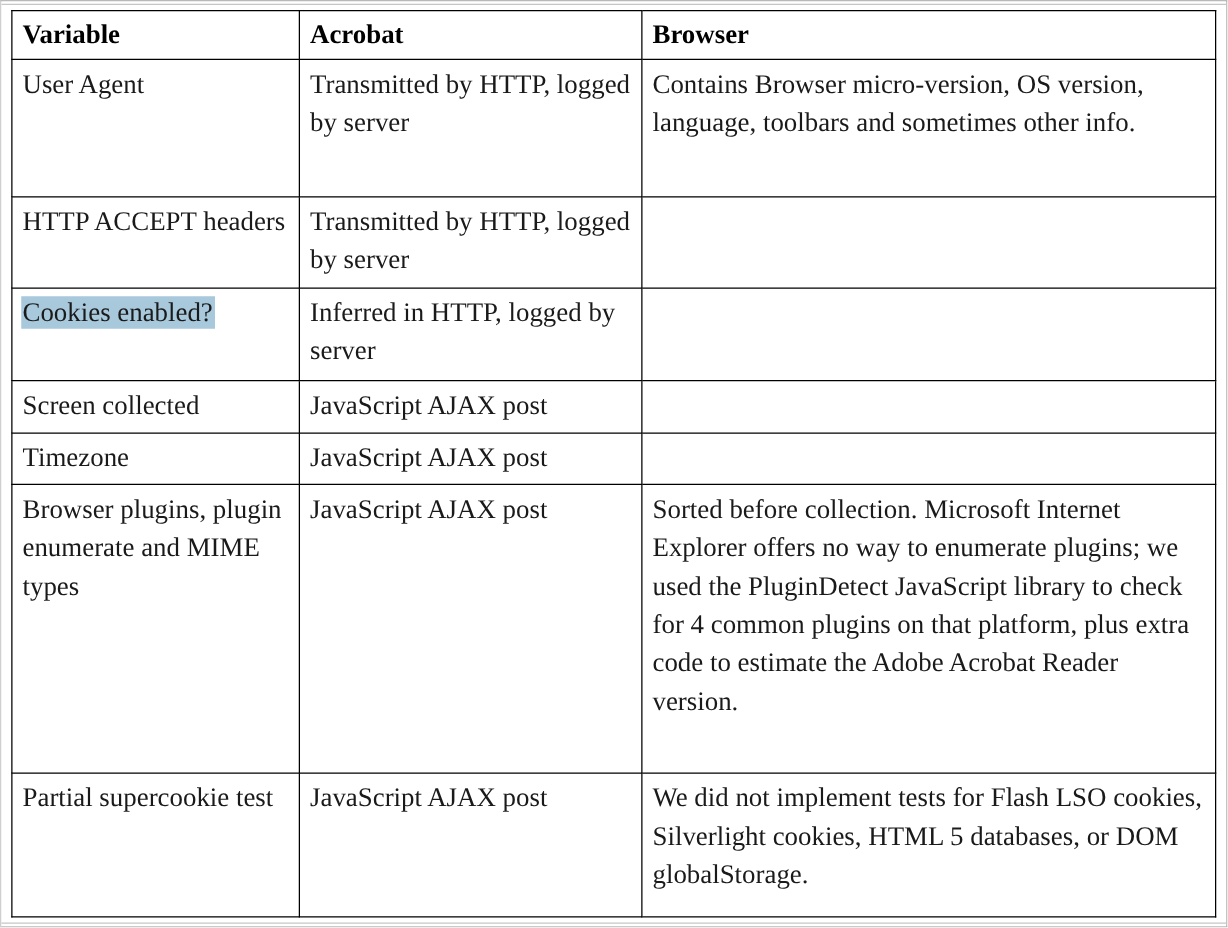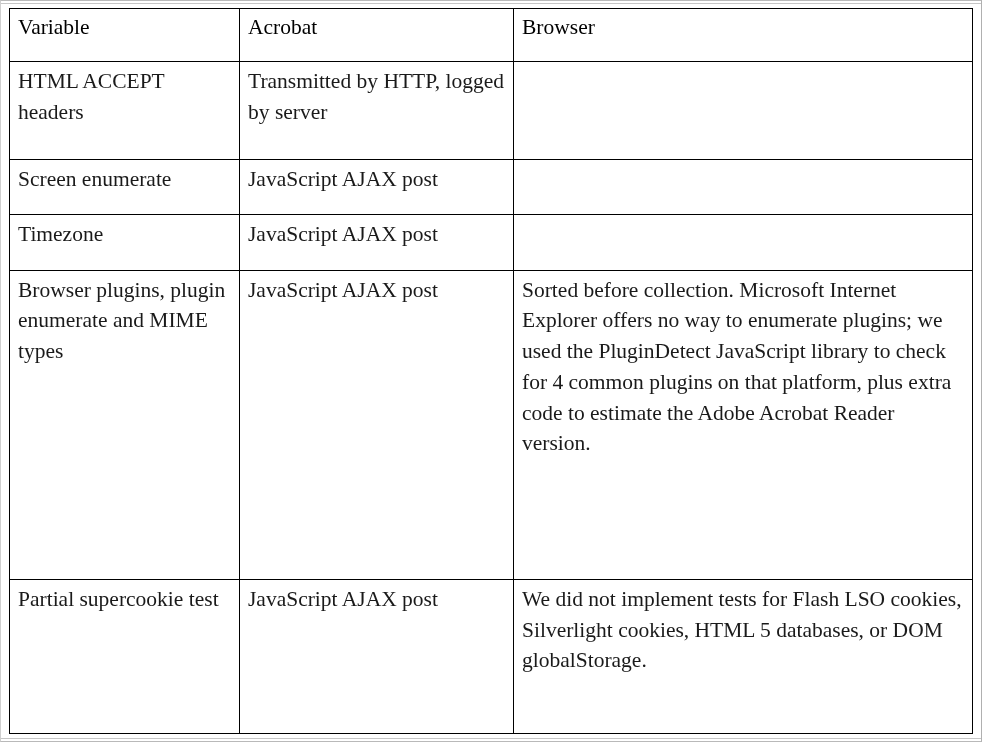--- a/index.html
+++ b/index.html
@@ -62,24 +62,24 @@
     padding: 4px 7px 4px 8px;
     font-size: 21.5px;
     line-height: 1.43;
     color: #1a1a1a;
     font-weight: normal;
     text-align: left;
     overflow: hidden;
   }
 
   table.fp-table thead th {
-    font-weight: normal;
+    font-weight: bold;
     color: #000000;
     padding-top: 3px;
-    padding-bottom: 15px;
+    padding-bottom: 1px;
   }
 
   
   col.c-variable { width: 230px; }
   col.c-source   { width: 274px; }
   col.c-remarks  { width: auto; }
 
   
   td.remarks {
     text-align: justify;
@@ -139,37 +139,59 @@
             <span class="cell-text">Acrobat</span>
           </th>
           <th>
             <span class="cell-text">Browser</span>
           </th>
         </tr>
       </thead>
 
       <tbody>
 
+        <tr class="r-ua">
+          <td>
+            <span class="cell-text">User Agent</span>
+          </td>
+          <td>
+            <span class="cell-text">Transmitted by HTTP, logged by server</span>
+          </td>
+          <td class="remarks">
+            <span class="cell-text">Contains Browser micro-version, OS version, language, toolbars and sometimes other info.</span>
+          </td>
+        </tr>
 
         <tr class="r-accept">
           <td>
-            <span class="cell-text">HTML ACCEPT headers</span>
+            <span class="cell-text">HTTP ACCEPT headers</span>
           </td>
           <td>
             <span class="cell-text">Transmitted by HTTP, logged by server</span>
           </td>
           <td class="remarks">
             <span class="cell-text"></span>
           </td>
         </tr>
 
+        <tr class="r-cookies">
+          <td>
+            <span class="cell-text hl">Cookies enabled?</span>
+          </td>
+          <td>
+            <span class="cell-text">Inferred in HTTP, logged by server</span>
+          </td>
+          <td class="remarks">
+            <span class="cell-text"></span>
+          </td>
+        </tr>
 
         <tr class="r-screen">
           <td>
-            <span class="cell-text">Screen enumerate</span>
+            <span class="cell-text">Screen collected</span>
           </td>
           <td>
             <span class="cell-text">JavaScript AJAX post</span>
           </td>
           <td class="remarks">
             <span class="cell-text"></span>
           </td>
         </tr>
 
         <tr class="r-tz">

